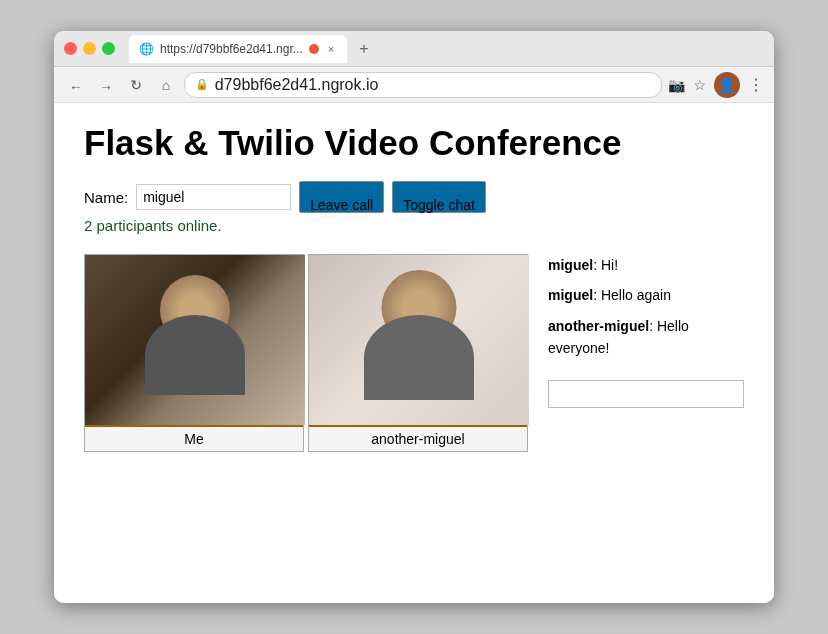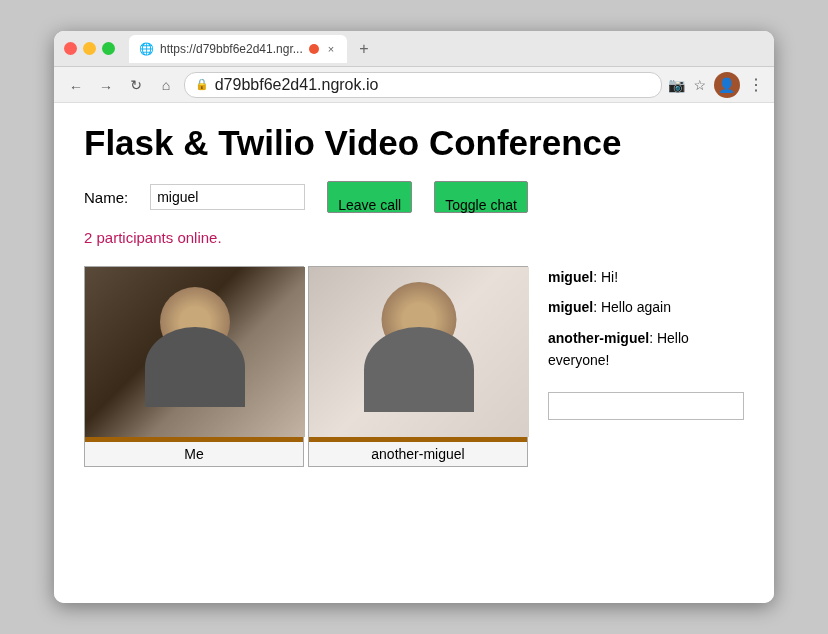--- a/index.html
+++ b/index.html
@@ -143,50 +143,50 @@
       font-size: 35px;
       font-weight: bold;
       color: #000;
       margin-bottom: 18px;
       font-family: Arial, sans-serif;
     }
 
     .controls-row {
       display: flex;
       align-items: center;
-      gap: 22px;
-      margin-bottom: 16px;
+      gap: 8px;
+      margin-bottom: 4px;
     }
 
     .name-label {
       font-size: 15px;
       color: #000;
     }
 
     .name-input {
       border: 1px solid #ccc;
       padding: 3px 6px;
       font-size: 14px;
       width: 155px;
       height: 26px;
     }
 
     .action-btn {
       border: 1px solid #888;
-      background: #22c55e;
+      background: #0369a1;
       padding: 15px 10px;
       font-size: 14px;
       cursor: pointer;
       height: 26px;
       border-radius: 2px;
     }
 
     .participants-count {
       font-size: 15px;
-      color: #be185d;
+      color: #14532d;
       margin-bottom: 20px;
     }
 
     
     .main-area {
       display: flex;
       gap: 20px;
       align-items: flex-start;
     }
 
@@ -264,21 +264,21 @@
       left: 50%;
       transform: translateX(-50%);
       width: 110px;
       height: 85px;
       border-radius: 50% 50% 0 0;
       background: #666;
     }
 
     .video-label {
       background: #f5f5f5;
-      border-top: 5px solid #a16207;
+      border-top: 2px solid #a16207;
       text-align: center;
       padding: 4px 0;
       font-size: 14px;
       color: #000;
     }
 
     
     .chat-section {
       flex: 1;
       display: flex;

